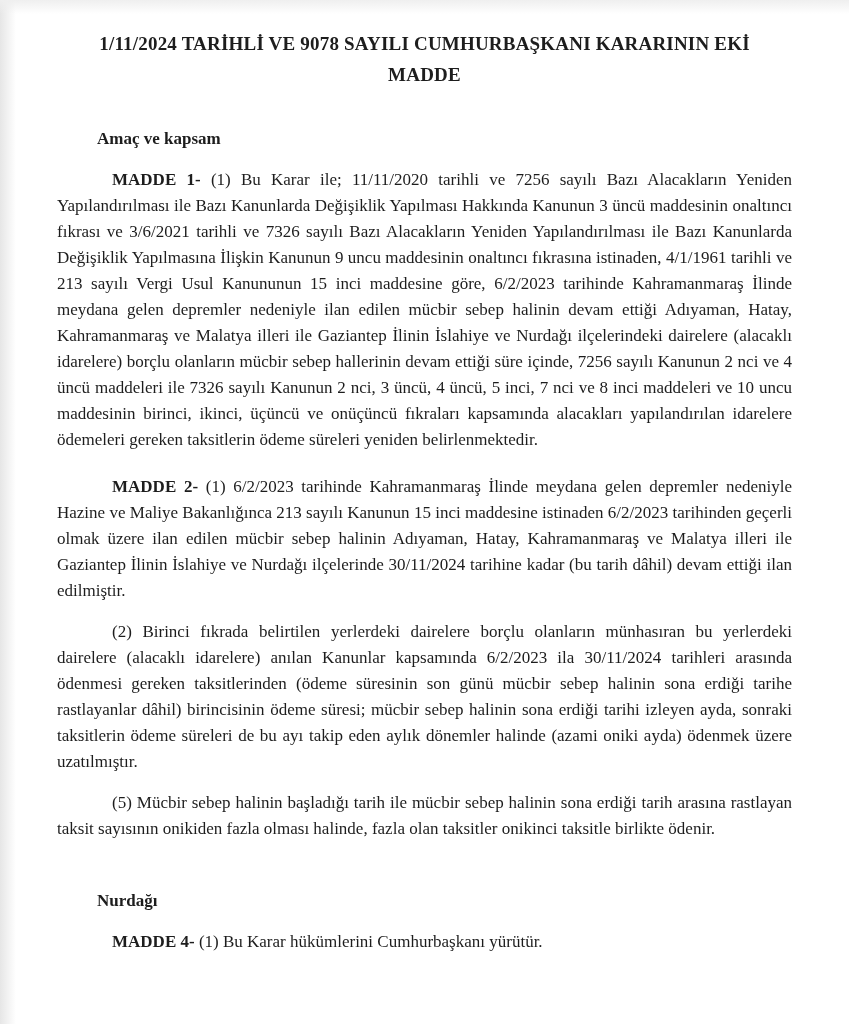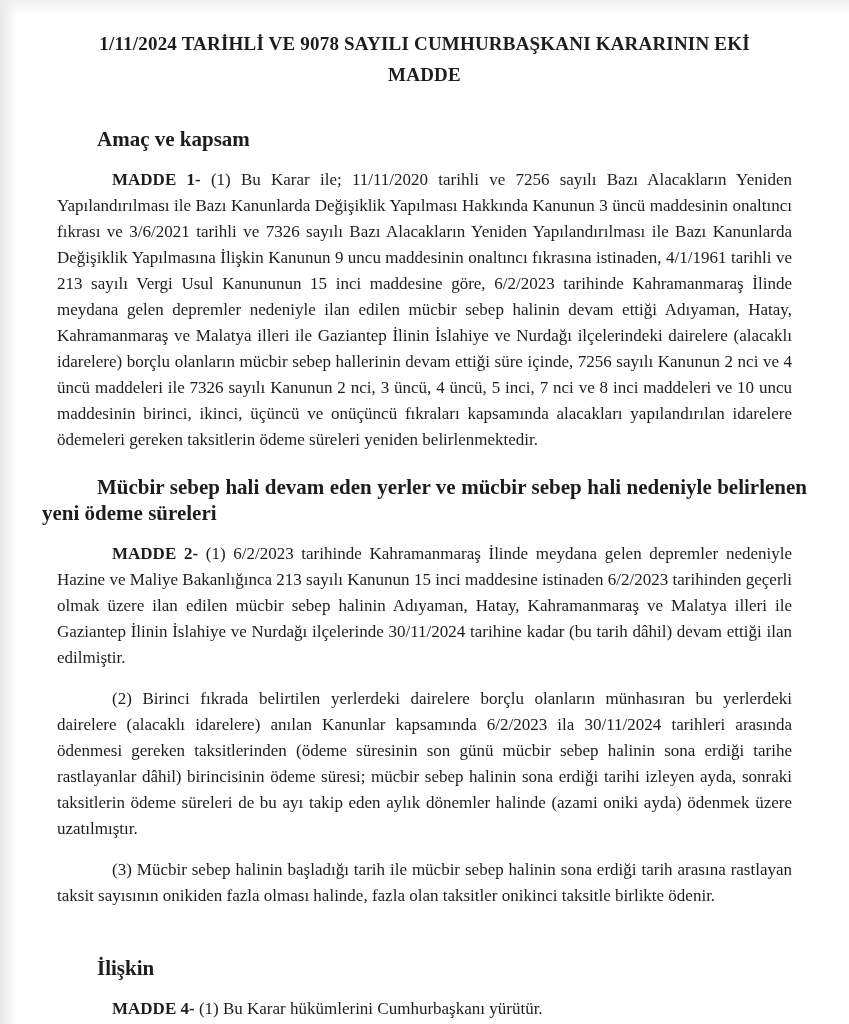--- a/index.html
+++ b/index.html
@@ -43,21 +43,21 @@
     font-size: 19px;
     line-height: 31px;
     letter-spacing: 0.2px;
     margin: 0 6px 36px 6px;
   }
   .sec { margin: 0; }
   .sec + .sec { margin-top: 21px; }
   .sec.gap-large { margin-top: 56px; }
   .sec.gap-medium { margin-top: 46px; }
   .h {
-    font-size: 21px;
+    font-size: 17px;
     line-height: 26px;
     font-weight: bold;
     margin: 0;
     text-indent: 55px;
     text-align: justify;
   }
   .par {
     margin: 15px;
     text-indent: 55px;
   }
@@ -75,25 +75,24 @@
     <div>1/11/2024 TARİHLİ VE 9078 SAYILI CUMHURBAŞKANI KARARININ EKİ</div>
     <div>MADDE</div>
   </header>
 
   <section class="sec">
     <h2 class="h">Amaç ve kapsam</h2>
     <p class="par"><b class="lead">MADDE 1-</b> <span>(1) Bu Karar ile; 11/11/2020 tarihli ve 7256 sayılı Bazı Alacakların Yeniden Yapılandırılması ile Bazı Kanunlarda Değişiklik Yapılması Hakkında Kanunun 3 üncü maddesinin onaltıncı fıkrası ve 3/6/2021 tarihli ve 7326 sayılı Bazı Alacakların Yeniden Yapılandırılması ile Bazı Kanunlarda Değişiklik Yapılmasına İlişkin Kanunun 9 uncu maddesinin onaltıncı fıkrasına istinaden, 4/1/1961 tarihli ve 213 sayılı Vergi Usul Kanununun 15 inci maddesine göre, 6/2/2023 tarihinde Kahramanmaraş İlinde meydana gelen depremler nedeniyle ilan edilen mücbir sebep halinin devam ettiği Adıyaman, Hatay, Kahramanmaraş ve Malatya illeri ile Gaziantep İlinin İslahiye ve Nurdağı ilçelerindeki dairelere (alacaklı idarelere) borçlu olanların mücbir sebep hallerinin devam ettiği süre içinde, 7256 sayılı Kanunun 2 nci ve 4 üncü maddeleri ile 7326 sayılı Kanunun 2 nci, 3 üncü, 4 üncü, 5 inci, 7 nci ve 8 inci maddeleri ve 10 uncu maddesinin birinci, ikinci, üçüncü ve onüçüncü fıkraları kapsamında alacakları yapılandırılan idarelere ödemeleri gereken taksitlerin ödeme süreleri yeniden belirlenmektedir.</span></p>
   </section>
 
   <section class="sec">
-    <h2 class="h">Mücbir sebep hali devam eden yerler ve mücbir sebep hali nedeniyle belirlenen yeni ödeme süreleri</h2>
     <p class="par"><b class="lead">MADDE 2-</b> <span>(1) 6/2/2023 tarihinde Kahramanmaraş İlinde meydana gelen depremler nedeniyle Hazine ve Maliye Bakanlığınca 213 sayılı Kanunun 15 inci maddesine istinaden 6/2/2023 tarihinden geçerli olmak üzere ilan edilen mücbir sebep halinin Adıyaman, Hatay, Kahramanmaraş ve Malatya illeri ile Gaziantep İlinin İslahiye ve Nurdağı ilçelerinde 30/11/2024 tarihine kadar (bu tarih dâhil) devam ettiği ilan edilmiştir.</span></p>
     <p class="par"><b class="lead"></b><span>(2) Birinci fıkrada belirtilen yerlerdeki dairelere borçlu olanların münhasıran bu yerlerdeki dairelere (alacaklı idarelere) anılan Kanunlar kapsamında 6/2/2023 ila 30/11/2024 tarihleri arasında ödenmesi gereken taksitlerinden (ödeme süresinin son günü mücbir sebep halinin sona erdiği tarihe rastlayanlar dâhil) birincisinin ödeme süresi; mücbir sebep halinin sona erdiği tarihi izleyen ayda, sonraki taksitlerin ödeme süreleri de bu ayı takip eden aylık dönemler halinde (azami oniki ayda) ödenmek üzere uzatılmıştır.</span></p>
-    <p class="par"><b class="lead"></b><span>(3) Mücbir sebep halinin başladığı tarih ile mücbir sebep halinin sona erdiği tarih arasına rastlayan taksit sayısının onikiden fazla olması halinde, fazla olan taksitler onikinci taksitle birlikte ödenir.</span></p>
+    <p class="par"><b class="lead"></b><span>(5) Mücbir sebep halinin başladığı tarih ile mücbir sebep halinin sona erdiği tarih arasına rastlayan taksit sayısının onikiden fazla olması halinde, fazla olan taksitler onikinci taksitle birlikte ödenir.</span></p>
   </section>
 
 
   <section class="sec gap-medium">
-    <h2 class="h">İlişkin</h2>
+    <h2 class="h">Nurdağı</h2>
     <p class="par"><b class="lead">MADDE 4-</b> <span>(1) Bu Karar hükümlerini Cumhurbaşkanı yürütür.</span></p>
   </section>
 
 </main>
 
 </body></html>

